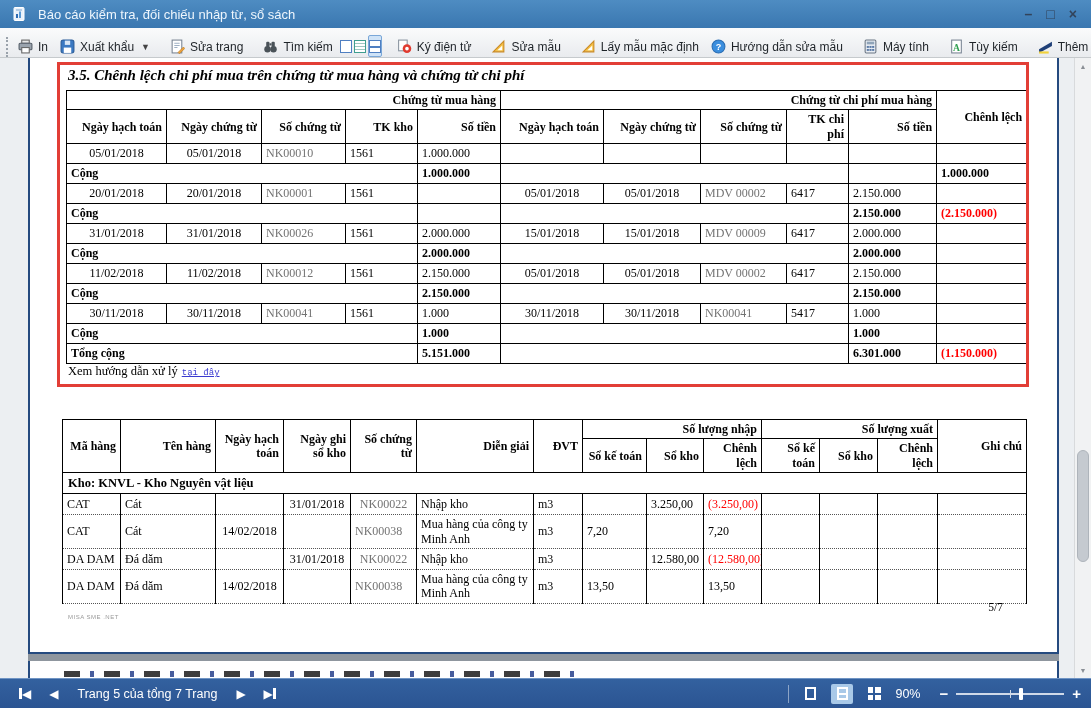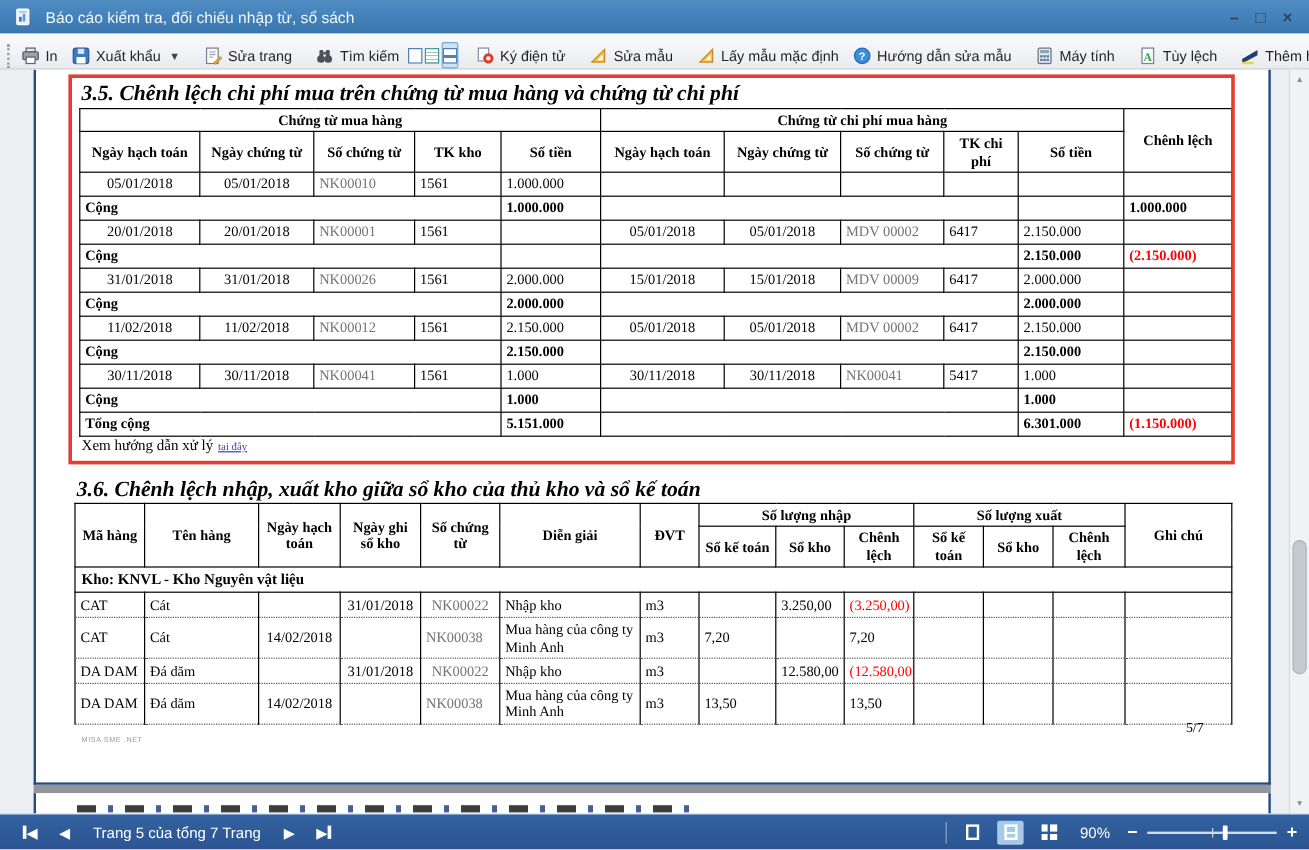--- a/index.html
+++ b/index.html
@@ -45,32 +45,32 @@
   .pagegap{position:absolute;left:28px;top:596px;width:1031px;height:7px;background:#8f969e;}
   .page2{
     position:absolute;left:28px;top:603px;width:1027px;height:17px;background:#fff;
     border-left:2px solid #254a7f;border-right:2px solid #254a7f;overflow:hidden;
   }
   .clipped-text{
     position:absolute;left:34px;bottom:1px;height:6px;width:520px;opacity:.85;
     background:repeating-linear-gradient(90deg,#1b1b1b 0 16px,transparent 16px 26px,#27408b 26px 30px,transparent 30px 40px);
   }
   .redbox{position:absolute;left:27px;top:4px;width:966px;height:319px;border:3px solid #e23e36;z-index:5;pointer-events:none;}
-  .sec-title{position:absolute;font-weight:bold;font-style:italic;font-size:18px;}
+  .sec-title{position:absolute;font-weight:bold;font-style:italic;font-size:15px;}
   .s35-title{left:38px;top:9px;}
   .s36-title{left:34px;top:339px;}
   .note-line{position:absolute;left:38px;top:306px;font-size:12.5px;}
-  .note-link{font-size:9px;color:#3a3ad0;text-decoration:underline;margin-left:4px;}
+  .note-link{font-size:9px;color:#3a3ad0;text-decoration:underline;margin-left:4px;font-family:Liberation Mono, monospace;}
   
   table.rpt{border-collapse:collapse;table-layout:fixed;position:absolute;background:#fff;}
   table.rpt th,table.rpt td{
     border:1px solid #000;padding:2px 4px;font-size:12px;overflow:hidden;
     font-family:"Liberation Serif","DejaVu Serif",serif;line-height:1.2;
   }
-  table.rpt th{font-weight:bold;text-align:center;}
+  table.rpt th{font-weight:bold;text-align:right;}
   .t35{left:36px;top:32px;width:960px;border:1.5px solid #000;}
   .t35 td{height:15px;}
   .t36{left:32px;top:361px;width:964px;border:1.5px solid #000;border-bottom:0;}
   .t36 th{font-size:11.5px;}
   .t36 td{font-size:11.5px;height:16px;}
   tr.dot td{border-top:1px dotted #555;border-bottom:1px dotted #555;margin-left:44px;}
   tr.grp td{font-size:12.5px;padding:2px 5px;}
   .b{font-weight:bold;}
   .ctr{text-align:center;}
   .rgt{}
@@ -93,21 +93,21 @@
   .navbar-glyph{display:inline-block;width:3px;height:11px;background:#fff;}
   .pagelabel{margin:0 10px;}
   .sb-right{margin-left:auto;display:flex;align-items:center;gap:10px;}
   .sb-sep{width:1px;height:18px;background:rgba(255,255,255,.45);}
   .sbv{width:22px;height:20px;display:flex;align-items:center;justify-content:center;border-radius:2px;}
   .sbv.active{background:#a9c9e8;}
   .sbv .q1{width:11px;height:13px;border:2px solid #fff;box-sizing:border-box;background:transparent;}
   .sbv .q2{width:11px;height:13px;border:2px solid #fff;box-sizing:border-box;background:linear-gradient(transparent 0 4px,#fff 4px 6px,transparent 6px);}
   .sbv .q3{width:13px;height:13px;display:grid;grid-template-columns:1fr 1fr;gap:2px;}
   .sbv .q3 i{background:#fff;display:block;}
-  .zoomlabel{min-width:34px;text-align:center;}
+  .zoomlabel{min-width:34px;}
   .slider{display:flex;align-items:center;gap:8px;}
   .sl-minus,.sl-plus{font-size:15px;font-weight:bold;line-height:14px;}
   .sl-track{position:relative;width:108px;height:2px;background:#cfd9e8;}
   .sl-tick{position:absolute;left:50%;top:-3px;width:1px;height:8px;background:#cfd9e8;}
   .sl-thumb{position:absolute;left:58%;top:-5px;width:4px;height:12px;background:#fff;border-radius:1px;}
 </style>
 </head>
 <body>
 
 <div class="titlebar">
@@ -258,21 +258,21 @@
 
   <span class="tsep"></span>
 
   <div class="titem">
     <span class="ic">
       <svg viewBox="0 0 14 14">
           <rect x="2.5" y="1" width="9" height="12" fill="#fff" stroke="#7a8594"></rect>
           <text x="7" y="11" text-anchor="middle" font-size="9" font-weight="bold" fill="#2e9e4f" font-family="serif">A</text>
         </svg>
     </span>
-    <span>Tùy lệch</span>
+    <span>Tùy kiếm</span>
   </div>
 
   <span class="tsep"></span>
 
   <div class="titem">
     <span class="ic">
       <svg viewBox="0 0 14 14">
           <path d="M1 9.5L13 2.5v4L1 13z" fill="#1f3f77"></path>
           <rect x="1" y="11.6" width="9" height="2" fill="#f2d23c"></rect>
         </svg>
@@ -430,21 +430,20 @@
             <td class="b rgt">6.301.000</td>
             <td class="b rgt red">(1.150.000)</td>
           </tr>
         </tbody>
     </table>
 
     <div class="note-line">
       <span>Xem hướng dẫn xử lý</span><span class="note-link">tại đây</span>
     </div>
 
-    <div class="sec-title s36-title">3.6. Chênh lệch nhập, xuất kho giữa sổ kho của thủ kho và sổ kế toán</div>
 
     <table class="rpt t36">
       <colgroup>
         <col style="width:58px">
           <col style="width:95px">
           <col style="width:68px">
           <col style="width:67px">
           <col style="width:66px">
         <col style="width:117px">
           <col style="width:49px">

